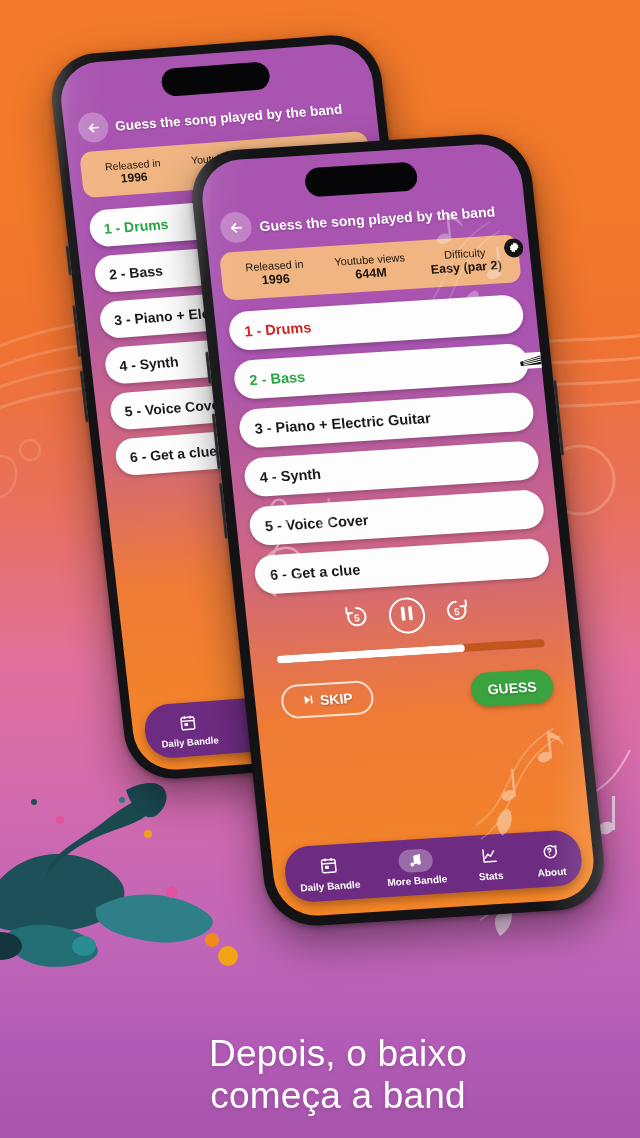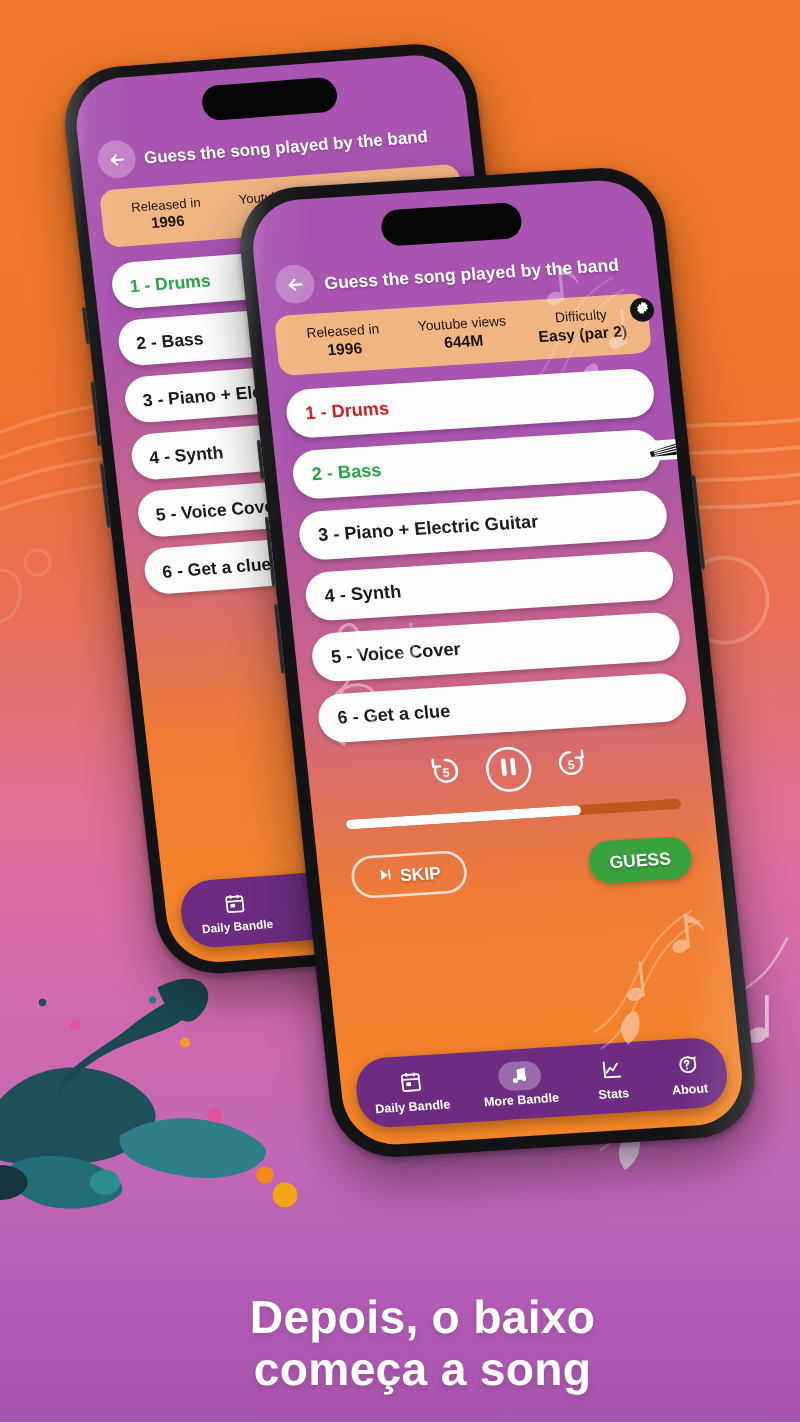--- a/index.html
+++ b/index.html
@@ -237,21 +237,21 @@
   }
   .nav-icon.active { background: rgba(255,255,255,.30); }
   .nav-label { white-space: nowrap; font-weight: bold; }
 
   
   .caption {
     position: absolute;
     left: 0; right: 0;
     text-align: center;
     color: #fff;
-    font-weight: bold;
+    font-weight: normal;
     line-height: 1.12;
     letter-spacing: .2px;
     text-shadow: 0 2px 5px rgba(0,0,0,.14);
     margin-left: 36px;
   }
 
   
   #phone-back {
     left: 88px;
     top: 42px;
@@ -721,16 +721,16 @@
             <span class="nav-label">About</span>
           </div>
         </div>
 
       </div>
     </div>
   </div>
 
   <div class="caption">
     <div>Depois, o baixo</div>
-    <div>começa a song</div>
+    <div>começa a band</div>
   </div>
 
 </div>
 
 </body></html>

